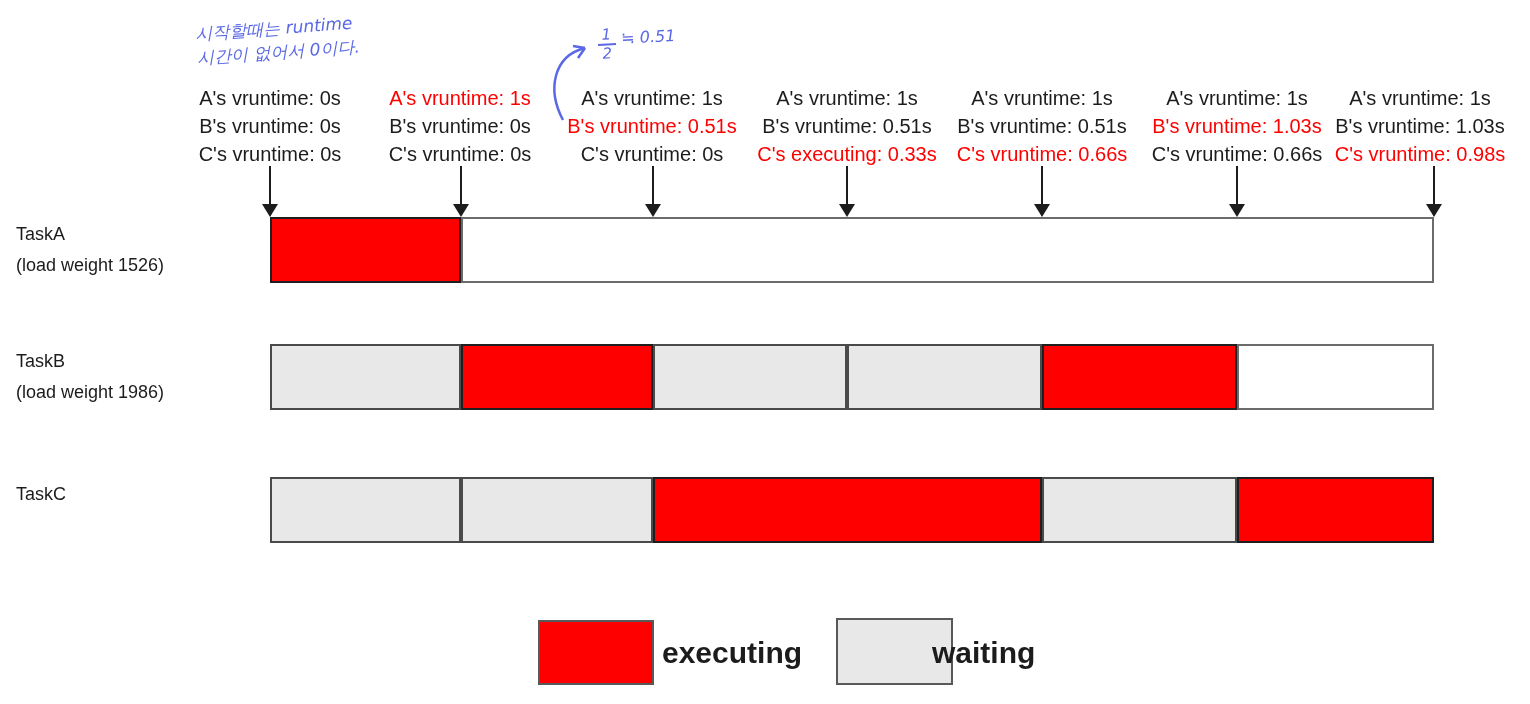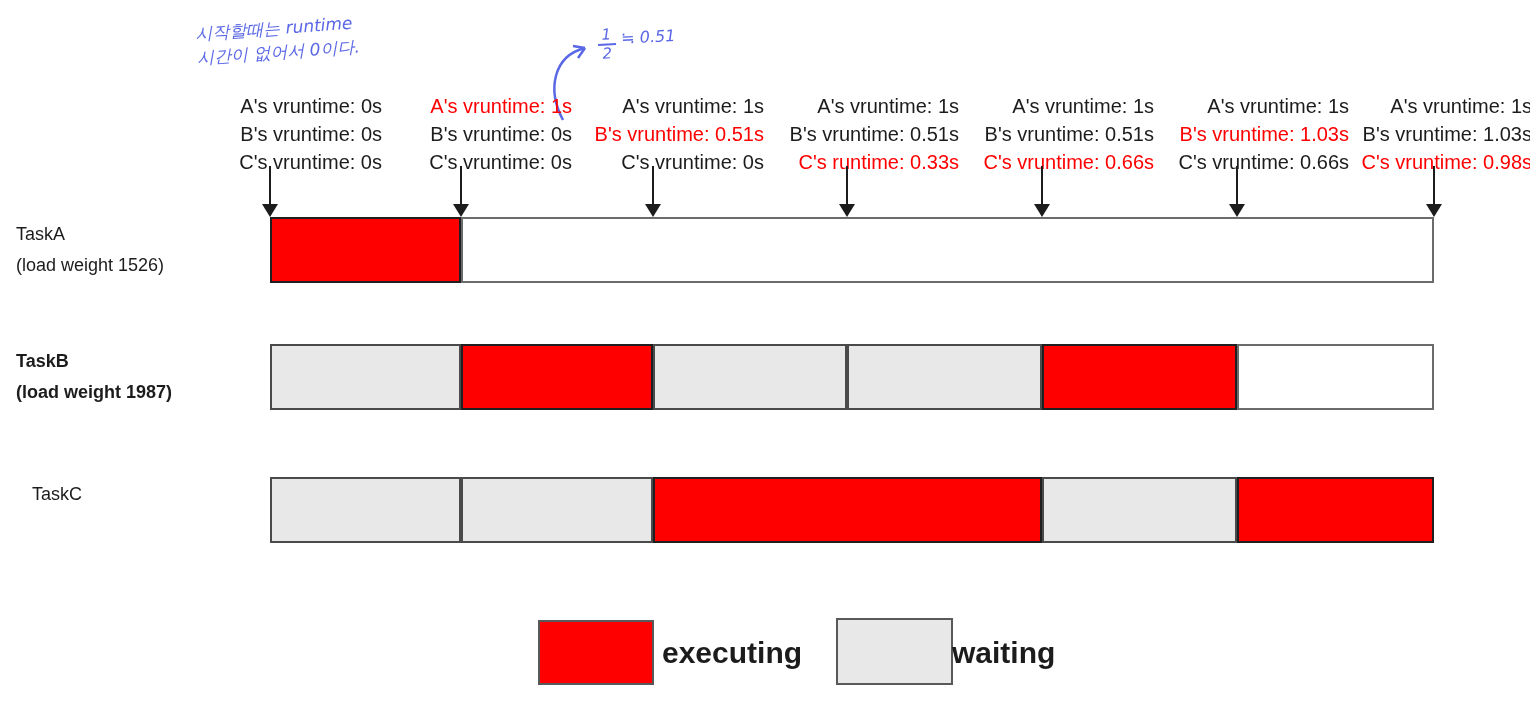--- a/index.html
+++ b/index.html
@@ -10,21 +10,21 @@
   
   .note{position:absolute;color:#5a68e6;font-family:"DejaVu Sans",sans-serif;font-style:italic;}
   #note1{left:196px;top:16px;font-size:17px;line-height:24px;transform:rotate(-4deg);}
   #note2{left:598px;top:26px;font-size:16px;display:flex;align-items:flex-start;transform:rotate(-3deg);}
   #note2 .frac{display:inline-block;text-align:center;line-height:15px;font-size:15px;margin-right:6px;}
   #note2 .frac .num{display:block;border-bottom:2px solid #5a68e6;padding:0 4px 1px;}
   #note2 .frac .den{display:block;padding-top:1px;}
   #note2 .approx{margin-top:2px;font-size:16px;}
   #note2-arrow{position:absolute;left:545px;top:38px;}
   
-  .vcol{position:absolute;width:224px;top:92px;text-align:right;font-size:20px;line-height:28px;white-space:nowrap;}
+  .vcol{position:absolute;width:224px;top:84px;text-align:center;font-size:20px;line-height:28px;white-space:nowrap;}
   .vline{color:#1c1c1c;}
   .vline.hl{color:#ff0000;}
   
   .arrow-line{position:absolute;width:2px;background:#1c1c1c;}
   .arrow-head{position:absolute;width:0;height:0;border-left:8px solid transparent;border-right:8px solid transparent;border-top:13px solid #1c1c1c;}
   
   .task-label{position:absolute;left:16px;width:268px;text-align:left;font-size:18px;line-height:31px;}
   .seg{position:absolute;box-sizing:border-box;border:2px solid #3d3d3d;}
   .seg.executing{background:#ff0000;border-color:#1f1f1f;}
   .seg.waiting{background:#e8e8e8;border-color:#4a4a4a;}
@@ -67,21 +67,21 @@
         <div class="vline">C's vruntime: 0s</div>
       </div>
       <div class="vcol" style="left: 540px;">
         <div class="vline">A's vruntime: 1s</div>
         <div class="vline hl">B's vruntime: 0.51s</div>
         <div class="vline">C's vruntime: 0s</div>
       </div>
       <div class="vcol" style="left: 735px;">
         <div class="vline">A's vruntime: 1s</div>
         <div class="vline">B's vruntime: 0.51s</div>
-        <div class="vline hl">C's runtime: 0.33s</div>
+        <div class="vline hl">C's executing: 0.33s</div>
       </div>
       <div class="vcol" style="left: 930px;">
         <div class="vline">A's vruntime: 1s</div>
         <div class="vline">B's vruntime: 0.51s</div>
         <div class="vline hl">C's vruntime: 0.66s</div>
       </div>
       <div class="vcol" style="left: 1125px;">
         <div class="vline">A's vruntime: 1s</div>
         <div class="vline hl">B's vruntime: 1.03s</div>
         <div class="vline">C's vruntime: 0.66s</div>
@@ -108,37 +108,37 @@
       <div class="arrow-line" style="left: 1433px; top: 166px; height: 40px;"></div>
       <div class="arrow-head" style="left: 1426px; top: 204px;"></div>
     </div>
   <div id="tasks-layer">
       <div class="task-label" style="top: 219px;">
         <div>TaskA</div>
         <div>(load weight 1526)</div>
       </div>
       <div class="seg executing" style="left: 270px; top: 217px; width: 191px; height: 66px;"></div>
       <div class="seg idle" style="left: 461px; top: 217px; width: 973px; height: 66px;"></div>
-      <div class="task-label" style="top: 346px; font-weight: bold;">
+      <div class="task-label" style="top: 346px;">
         <div>TaskB</div>
-        <div>(load weight 1987)</div>
+        <div>(load weight 1986)</div>
       </div>
       <div class="seg waiting" style="left: 270px; top: 344px; width: 191px; height: 66px;"></div>
       <div class="seg executing" style="left: 461px; top: 344px; width: 192px; height: 66px;"></div>
       <div class="seg waiting" style="left: 653px; top: 344px; width: 194px; height: 66px;"></div>
       <div class="seg waiting" style="left: 847px; top: 344px; width: 195px; height: 66px;"></div>
       <div class="seg executing" style="left: 1042px; top: 344px; width: 195px; height: 66px;"></div>
       <div class="seg idle" style="left: 1237px; top: 344px; width: 197px; height: 66px;"></div>
-      <div class="task-label" style="top: 479px; margin-left: 16px;">
+      <div class="task-label" style="top: 479px;">
         <div>TaskC</div>
       </div>
       <div class="seg waiting" style="left: 270px; top: 477px; width: 191px; height: 66px;"></div>
       <div class="seg waiting" style="left: 461px; top: 477px; width: 192px; height: 66px;"></div>
       <div class="seg executing" style="left: 653px; top: 477px; width: 389px; height: 66px;"></div>
       <div class="seg waiting" style="left: 1042px; top: 477px; width: 195px; height: 66px;"></div>
       <div class="seg executing" style="left: 1237px; top: 477px; width: 197px; height: 66px;"></div>
     </div>
 
   <div class="legend-swatch" style="left:538px;top:620px;width:116px;height:65px;background:#ff0000;"></div>
   <div class="legend-label" style="left:662px;top:620px;">executing</div>
   <div class="legend-swatch" style="left:836px;top:618px;width:117px;height:67px;background:#e8e8e8;"></div>
-  <div class="legend-label" style="left:952px;top:620px;">waiting</div>
+  <div class="legend-label" style="left:932px;top:620px;">waiting</div>
 </div>
 
 </body></html>

